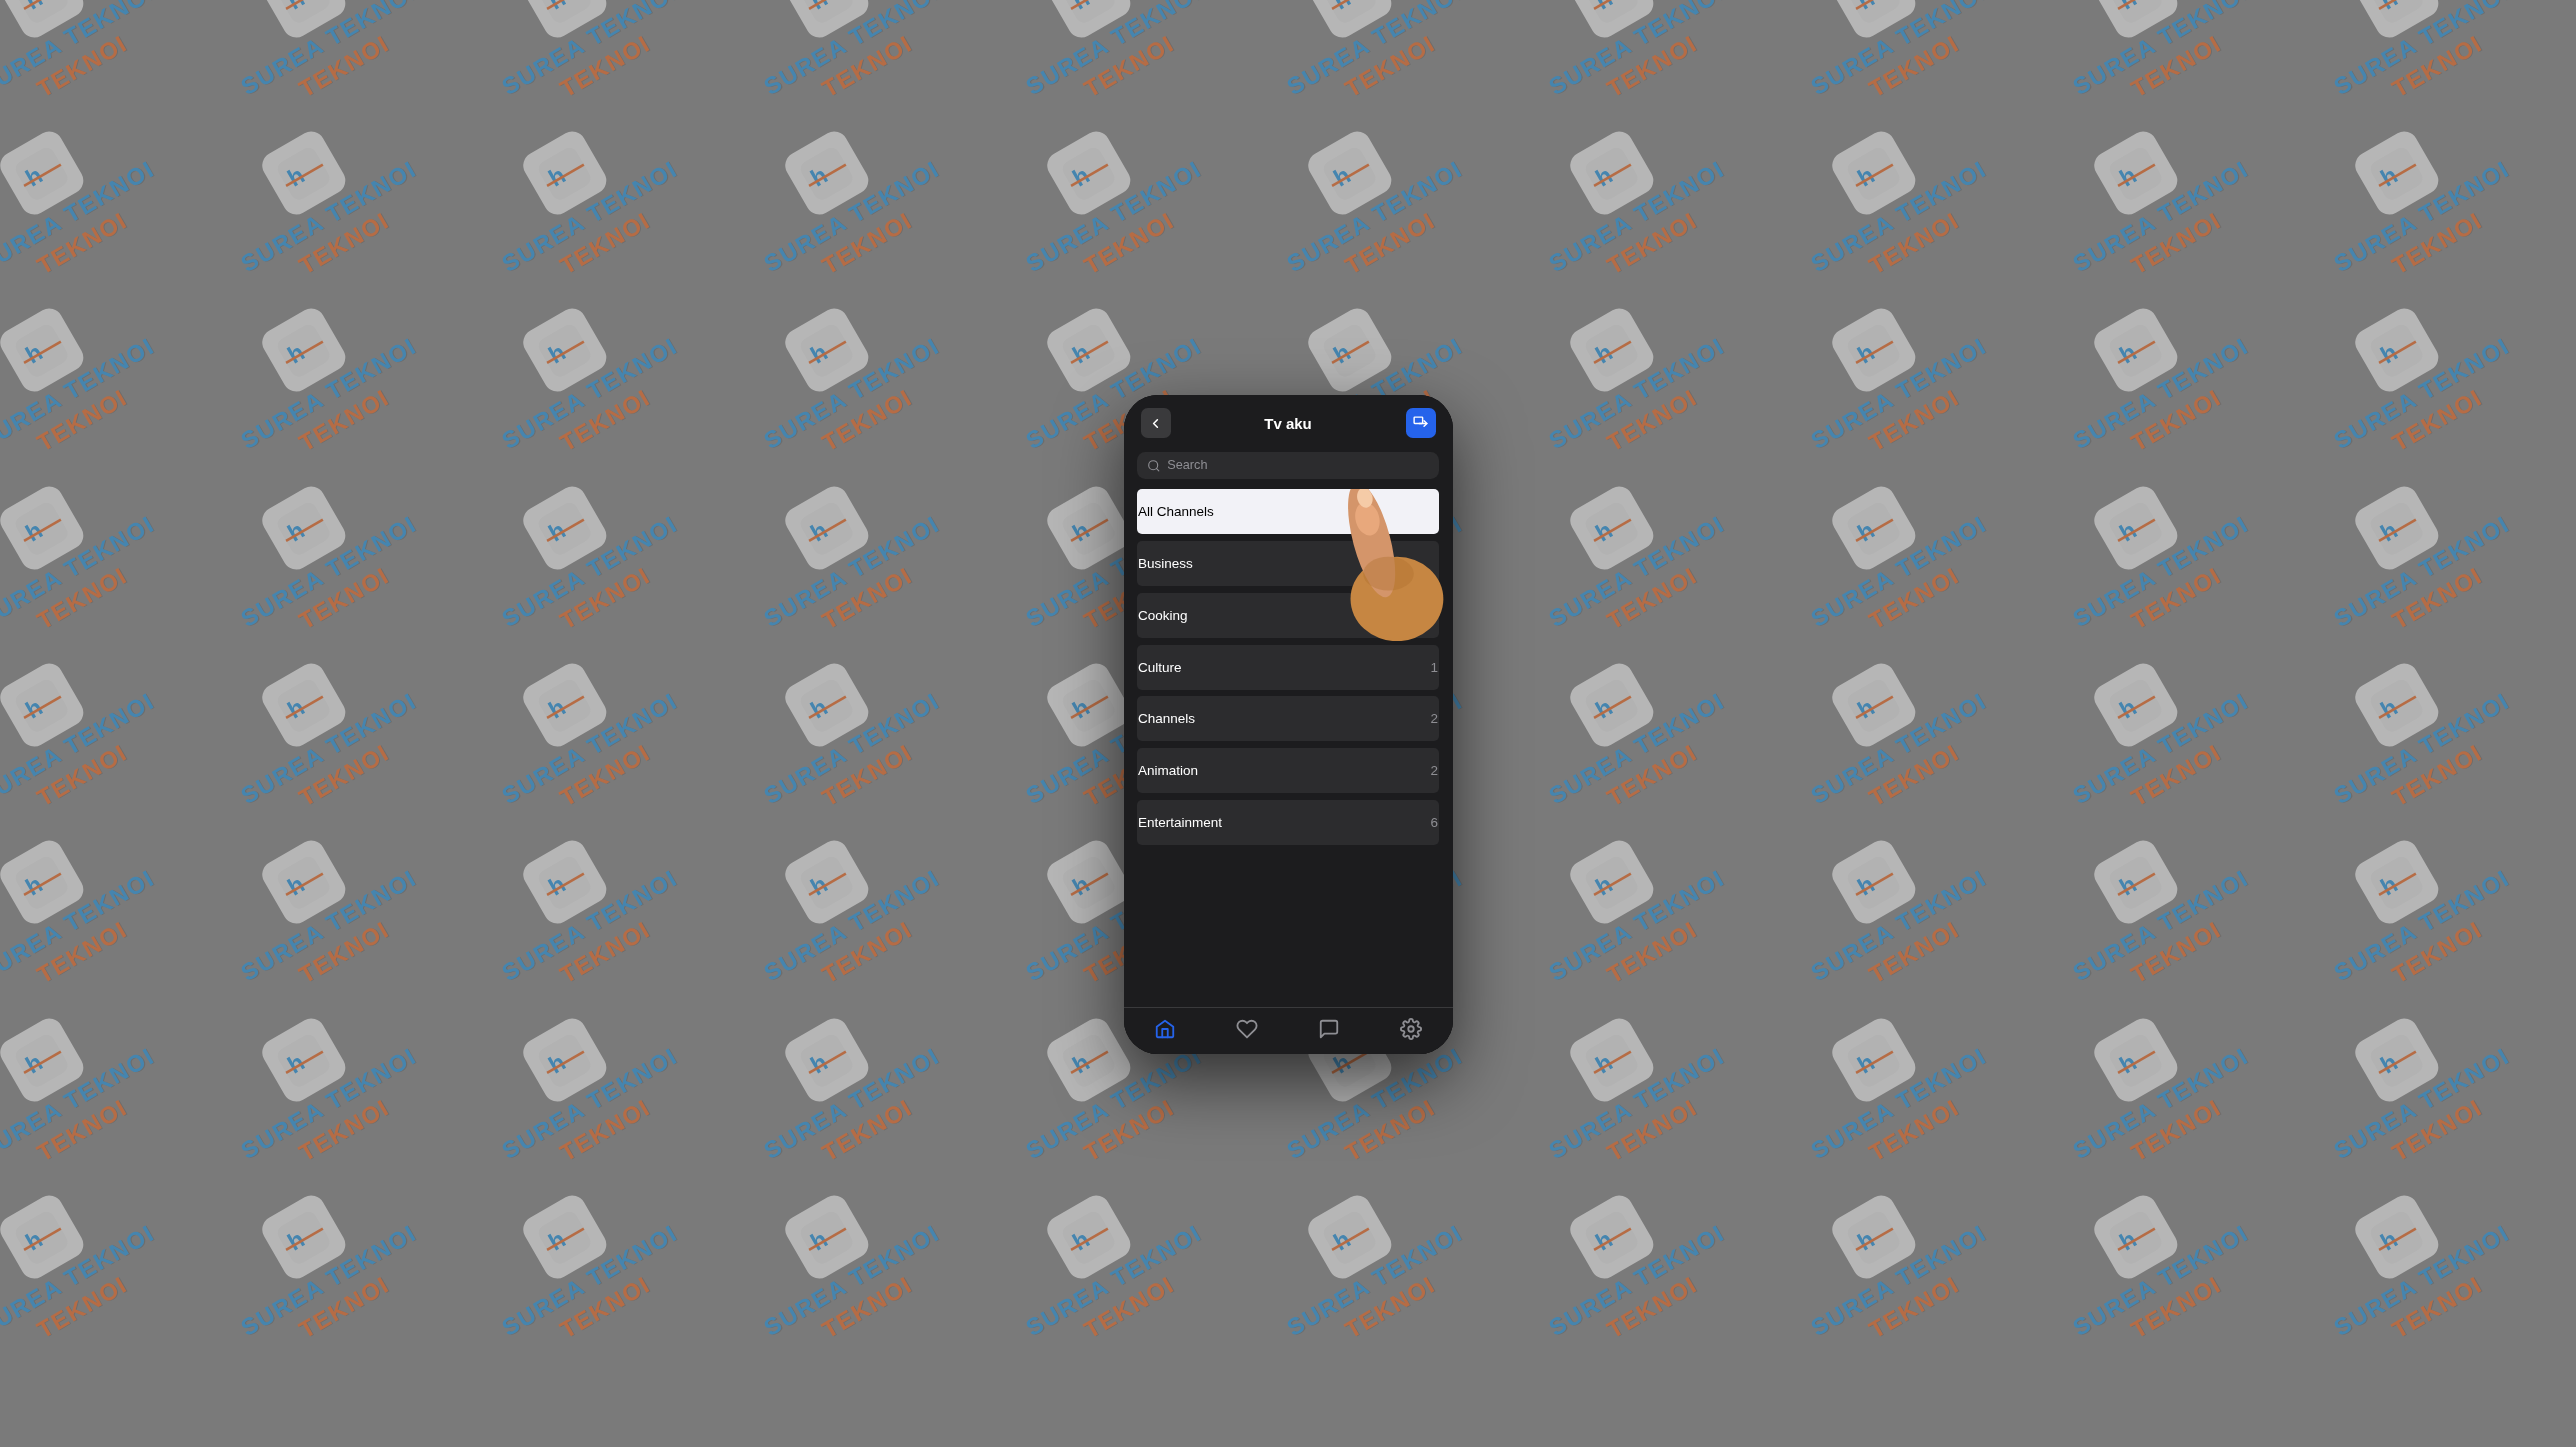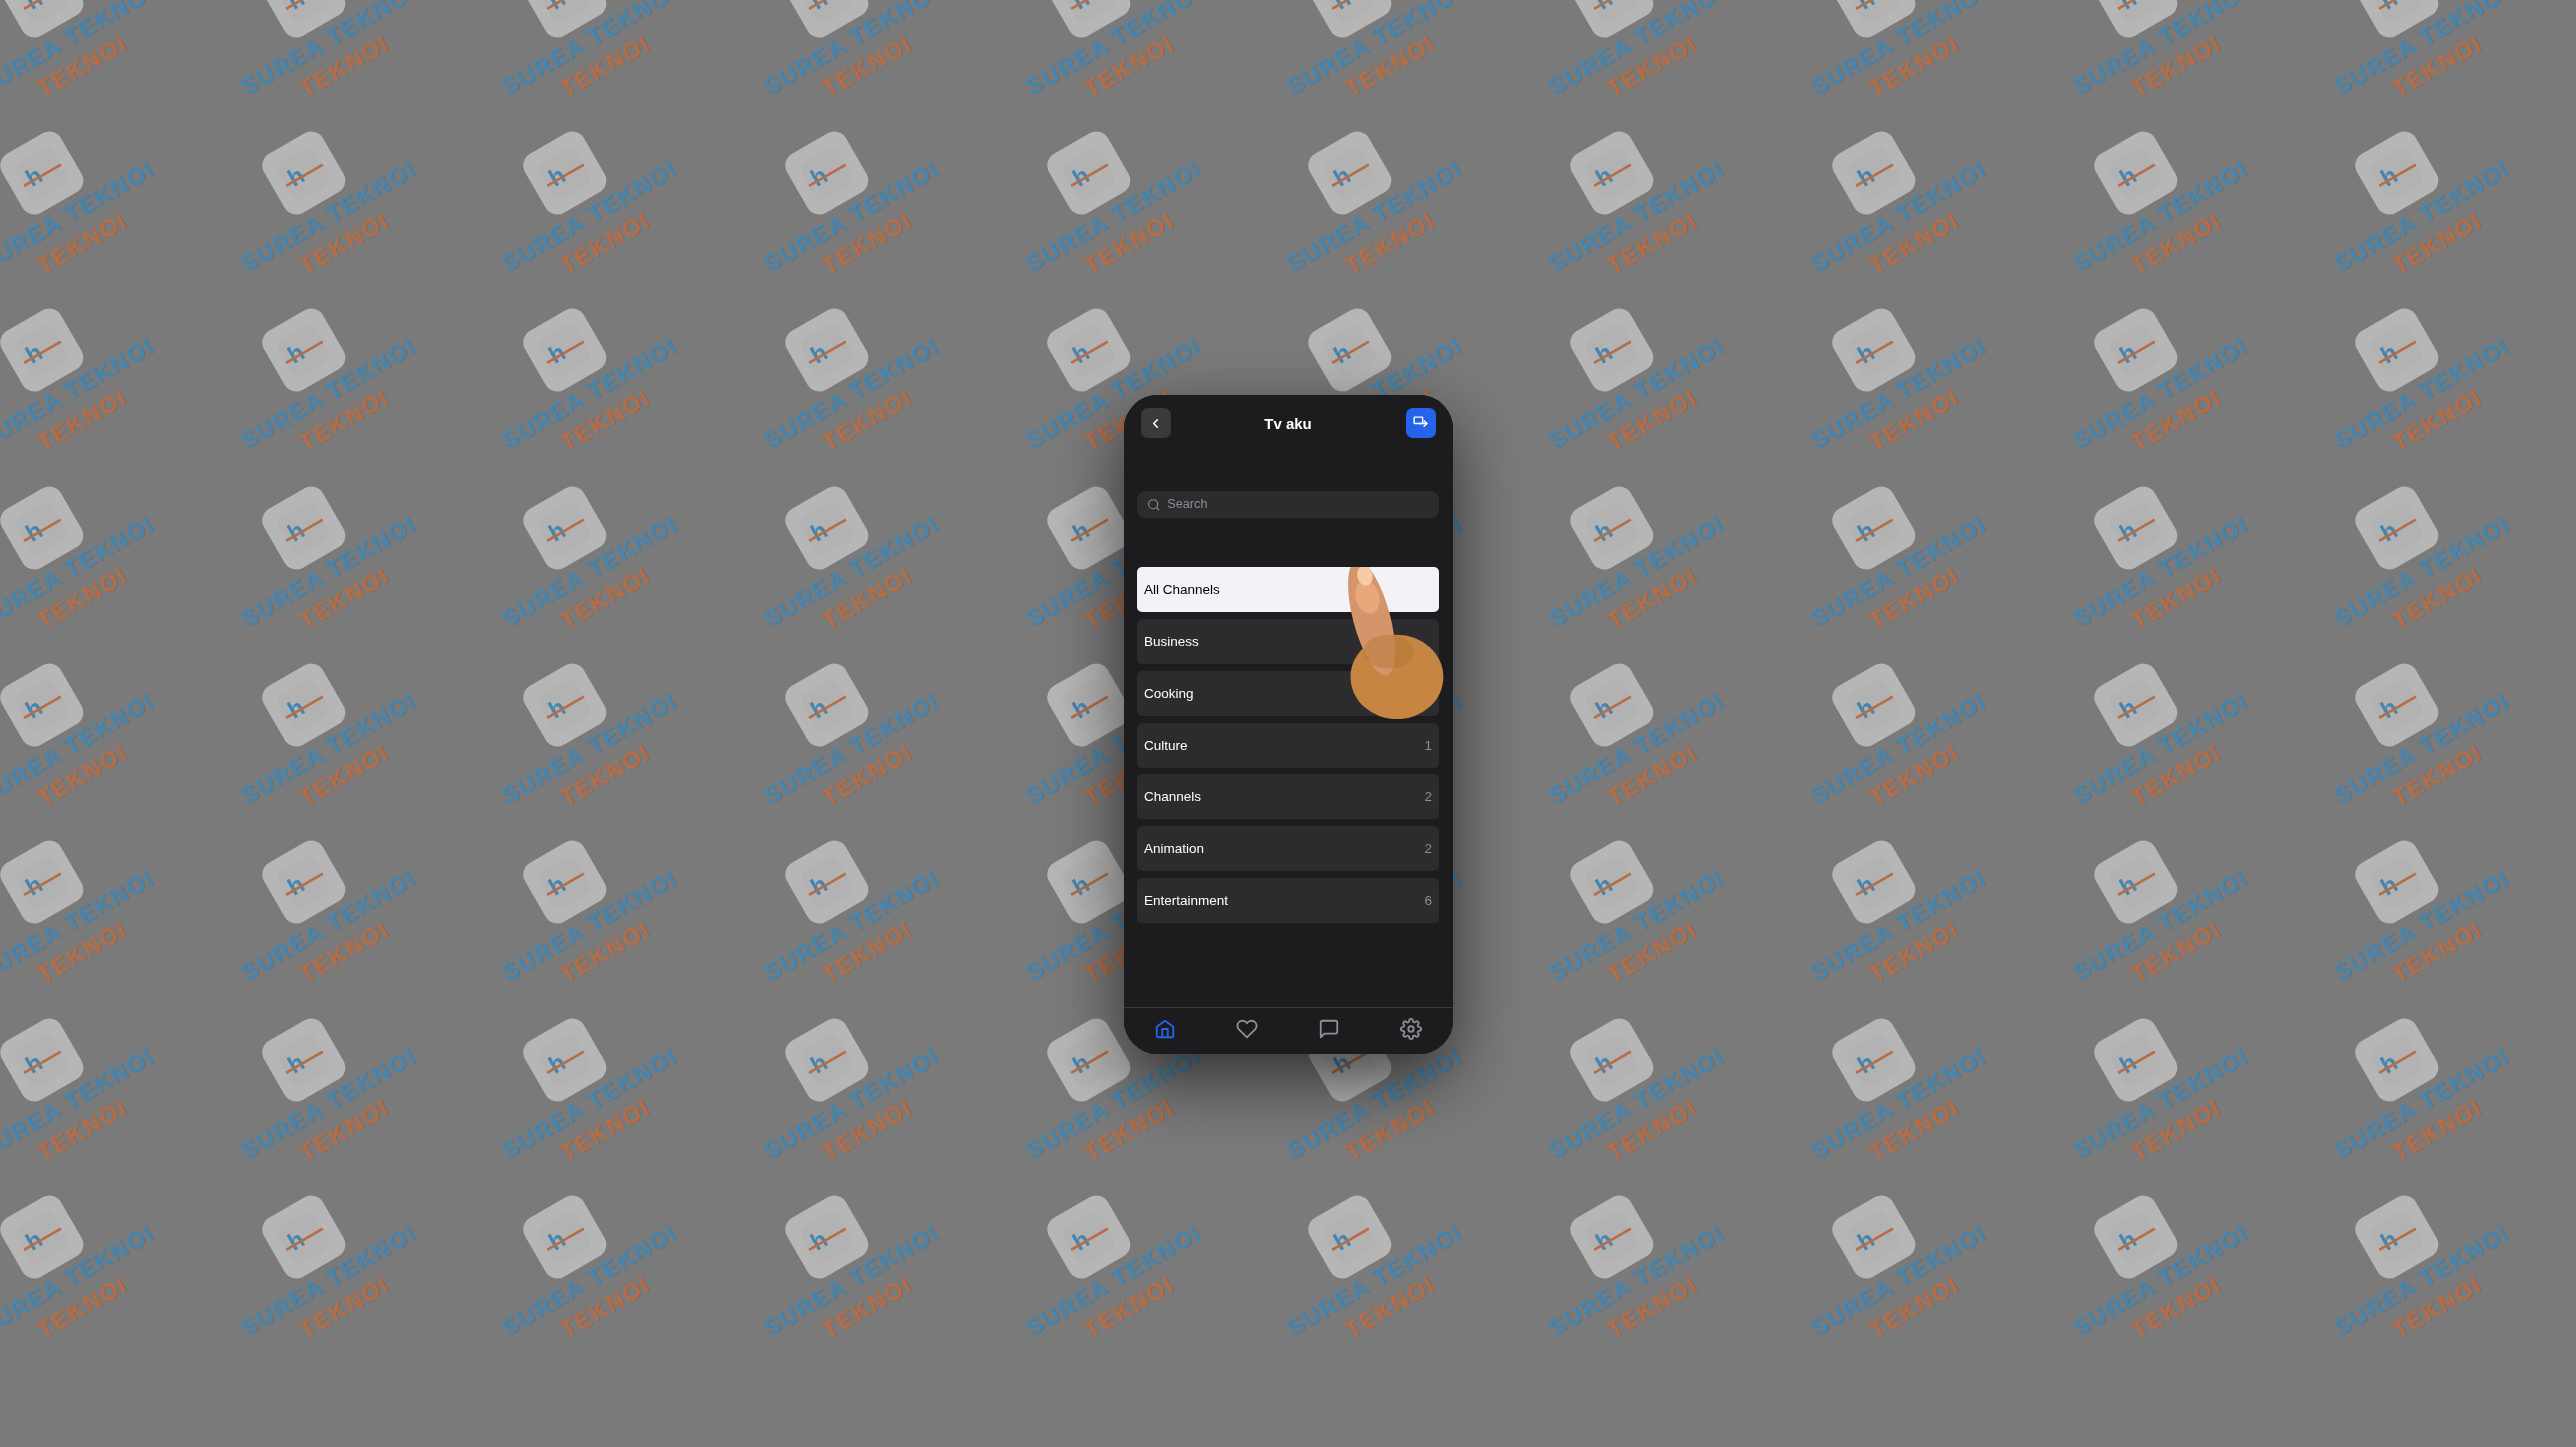--- a/index.html
+++ b/index.html
@@ -81,21 +81,20 @@
       flex-direction: column;
     }
 
     
     .app-screen {
       width: 100%;
       height: 100%;
       background: #1c1c1e;
       display: flex;
       flex-direction: column;
-      gap: 39px;
     }
 
     
     .header {
       display: flex;
       align-items: center;
       justify-content: space-between;
       padding: 13.5px 17px 6.8px;
       background: #1c1c1e;
     }
@@ -167,21 +166,21 @@
       overflow: hidden;
       padding: 0 13.5px;
       display: flex;
       flex-direction: column;
       gap: 6.8px;
     }
 
     .category-item {
       background: #2c2c2e;
       border-radius: 5px;
-      padding: 15px 7px;
+      padding: 15px 1px;
       display: flex;
       align-items: center;
       justify-content: space-between;
       cursor: pointer;
       position: relative;
       overflow: hidden;
     }
 
     .category-item.first-item {
       background: #f2f2f7;

